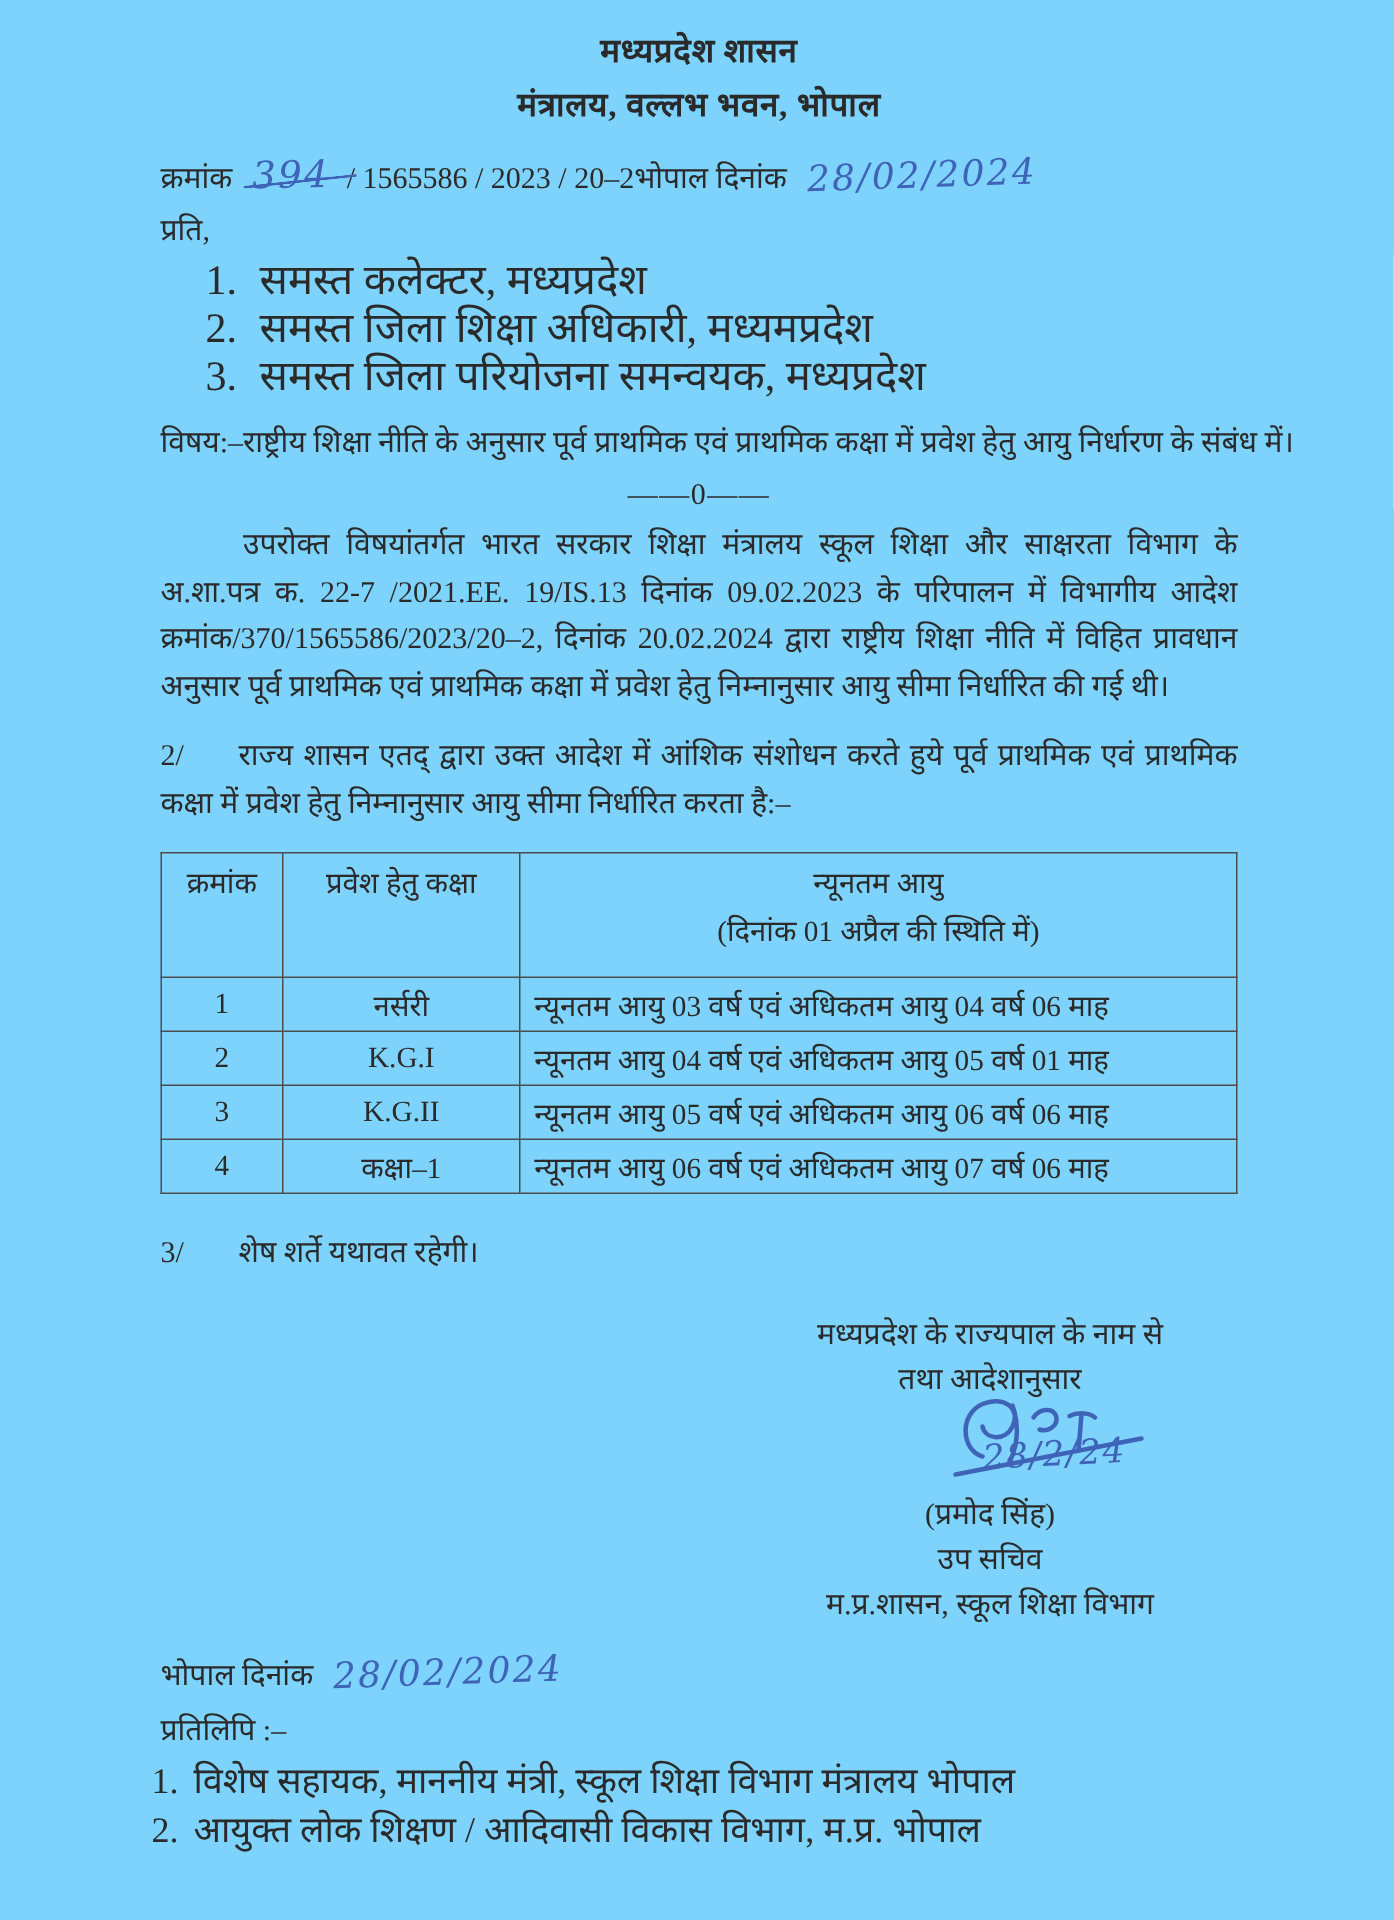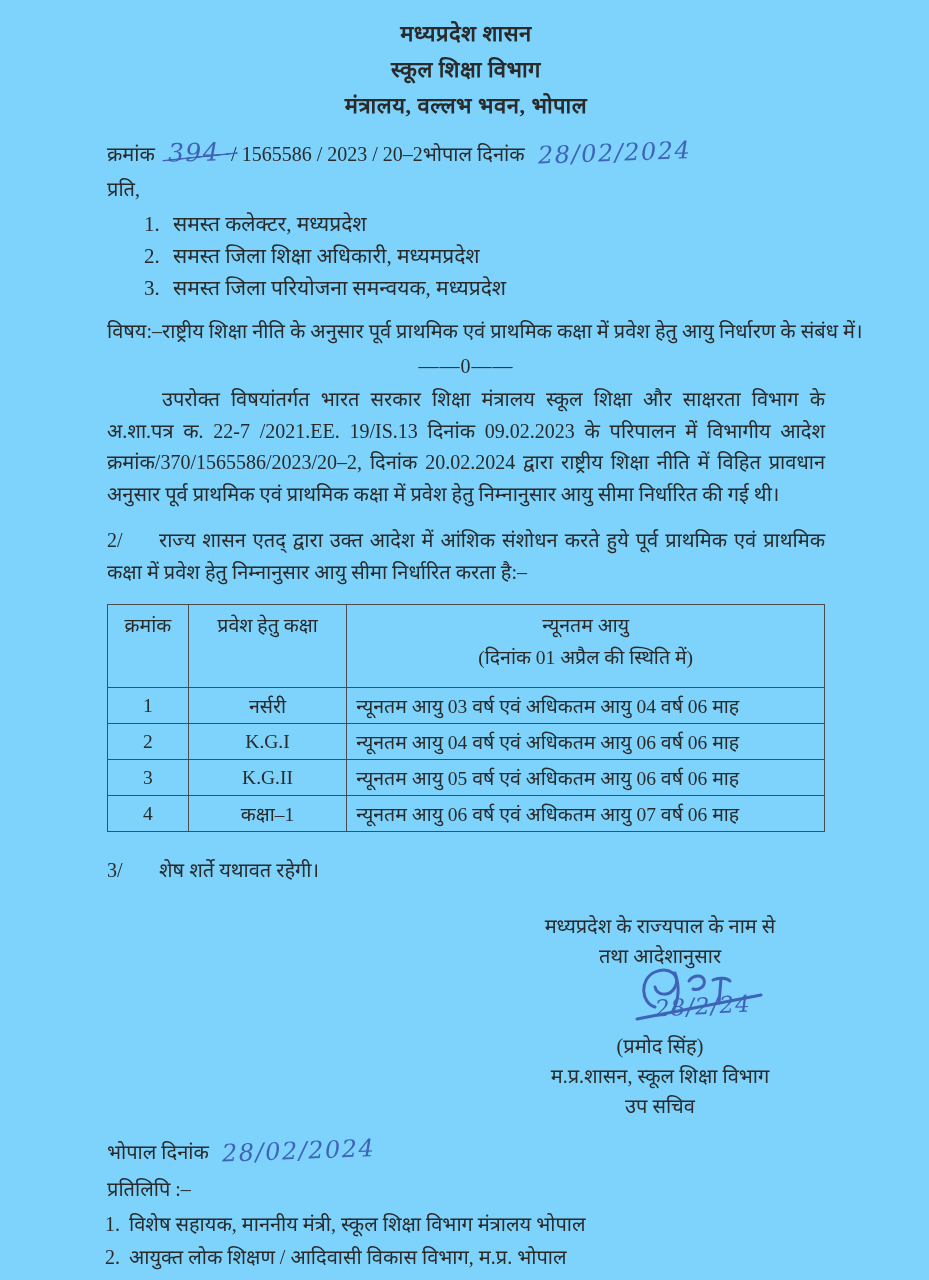--- a/index.html
+++ b/index.html
@@ -25,21 +25,21 @@
     letter-spacing:1.5px;
   }
   .hw-num{font-size:25px;position:relative;display:inline-block;padding:0 6px 0 8px;transform:rotate(-1deg);}
   .hw-strike::after{
     content:"";position:absolute;left:2px;right:-12px;top:62%;
     border-top:2.5px solid #3f63b6;transform:rotate(-5deg);border-radius:2px;
   }
   .hw-date{font-size:24px;display:inline-block;transform:rotate(-2deg);padding-left:8px;}
   
   .to-label{font-size:20px;margin-top:8px;}
-  ol.to-list{margin:6px 0 0 58px;padding:0;font-size:21px;line-height:32px;font-family:Liberation Serif, serif;}
+  ol.to-list{margin:6px 0 0 58px;padding:0;font-size:28px;line-height:32px;font-family:Liberation Serif, serif;}
   ol.to-list li{padding-left:8px;}
   
   .subject{margin-top:12px;font-size:20px;line-height:31px;padding-left:55px;text-indent:-55px;width:725px;}
   .divider{text-align:center;font-size:20px;margin-top:8px;letter-spacing:1px;}
   
   .para{font-size:20px;line-height:31.5px;text-align:justify;width:718px;margin:6px 0 0 0;}
   .indent{text-indent:55px;}
   .pnum{display:inline-block;min-width:52px;}
   
   table.age{border-collapse:collapse;margin-top:16px;font-size:19.5px;}
@@ -53,32 +53,31 @@
   .sign-block{width:310px;margin:28px 0 0 398px;text-align:center;font-size:20px;line-height:30px;position:relative;}
   .sig-area{position:relative;height:60px;}
   .sig-svg{position:absolute;left:128px;top:-8px;}
   .sig-date{
     position:absolute;left:150px;top:20px;
     color:#3f63b6;font-family:"DejaVu Serif",serif;font-style:italic;
     font-size:23px;letter-spacing:1px;transform:rotate(-3deg);white-space:nowrap;
   }
   
   .copy-label{font-size:20px;margin-top:10px;}
-  ol.copy-list{margin:6px 0 0 18px;padding:0;font-size:20px;line-height:33px;}
+  ol.copy-list{margin:6px 0 0 18px;padding:0;font-size:24px;line-height:33px;}
   ol.copy-list li{padding-left:4px;}
   .endorse-row{margin-top:16px;}
 </style>
 </head>
 <body>
 
 <div class="page">
 
   <div class="hdr">
     <div>मध्यप्रदेश शासन</div>
-    <div>स्कूल शिक्षा विभाग</div>
     <div>मंत्रालय, वल्लभ भवन, भोपाल</div>
   </div>
 
   <div class="ref-row">
     <span class="ref-left">
       <span>क्रमांक</span>
       <span class="hw hw-num hw-strike">394</span>
       <span>/ 1565586 / 2023 / 20–2</span>
     </span>
     <span class="ref-right">
@@ -119,21 +118,21 @@
     </thead>
     <tbody>
       <tr>
         <td>1</td>
         <td>नर्सरी</td>
         <td class="cell-age">न्यूनतम आयु 03 वर्ष एवं अधिकतम आयु 04 वर्ष 06 माह</td>
       </tr>
       <tr>
         <td>2</td>
         <td>K.G.I</td>
-        <td class="cell-age">न्यूनतम आयु 04 वर्ष एवं अधिकतम आयु 06 वर्ष 06 माह</td>
+        <td class="cell-age">न्यूनतम आयु 04 वर्ष एवं अधिकतम आयु 05 वर्ष 01 माह</td>
       </tr>
       <tr>
         <td>3</td>
         <td>K.G.II</td>
         <td class="cell-age">न्यूनतम आयु 05 वर्ष एवं अधिकतम आयु 06 वर्ष 06 माह</td>
       </tr>
       <tr>
         <td>4</td>
         <td>कक्षा–1</td>
         <td class="cell-age">न्यूनतम आयु 06 वर्ष एवं अधिकतम आयु 07 वर्ष 06 माह</td>
@@ -154,22 +153,22 @@
           <path d="M22,44 C8,40 6,16 22,9 C36,3 48,12 42,24 C37,34 24,33 22,24"></path>
           <path d="M42,10 C47,24 45,38 40,48"></path>
           <path d="M56,18 C60,12 69,11 71,17 C73,23 66,28 60,26"></path>
           <path d="M80,17 C86,14 94,15 97,18 M88,16 L86,40"></path>
           <path d="M4,56 L128,32"></path>
         </g>
       </svg>
       <span class="sig-date">28/2/24</span>
     </div>
     <div>(प्रमोद सिंह)</div>
+    <div>उप सचिव</div>
     <div>म.प्र.शासन, स्कूल शिक्षा विभाग</div>
-    <div>उप सचिव</div>
   </div>
 
   <div class="ref-row endorse-row">
     <span class="ref-right">
       <span>भोपाल दिनांक</span>
       <span class="hw hw-date">28/02/2024</span>
     </span>
   </div>
 
   <div class="copy-label">प्रतिलिपि :–</div>

